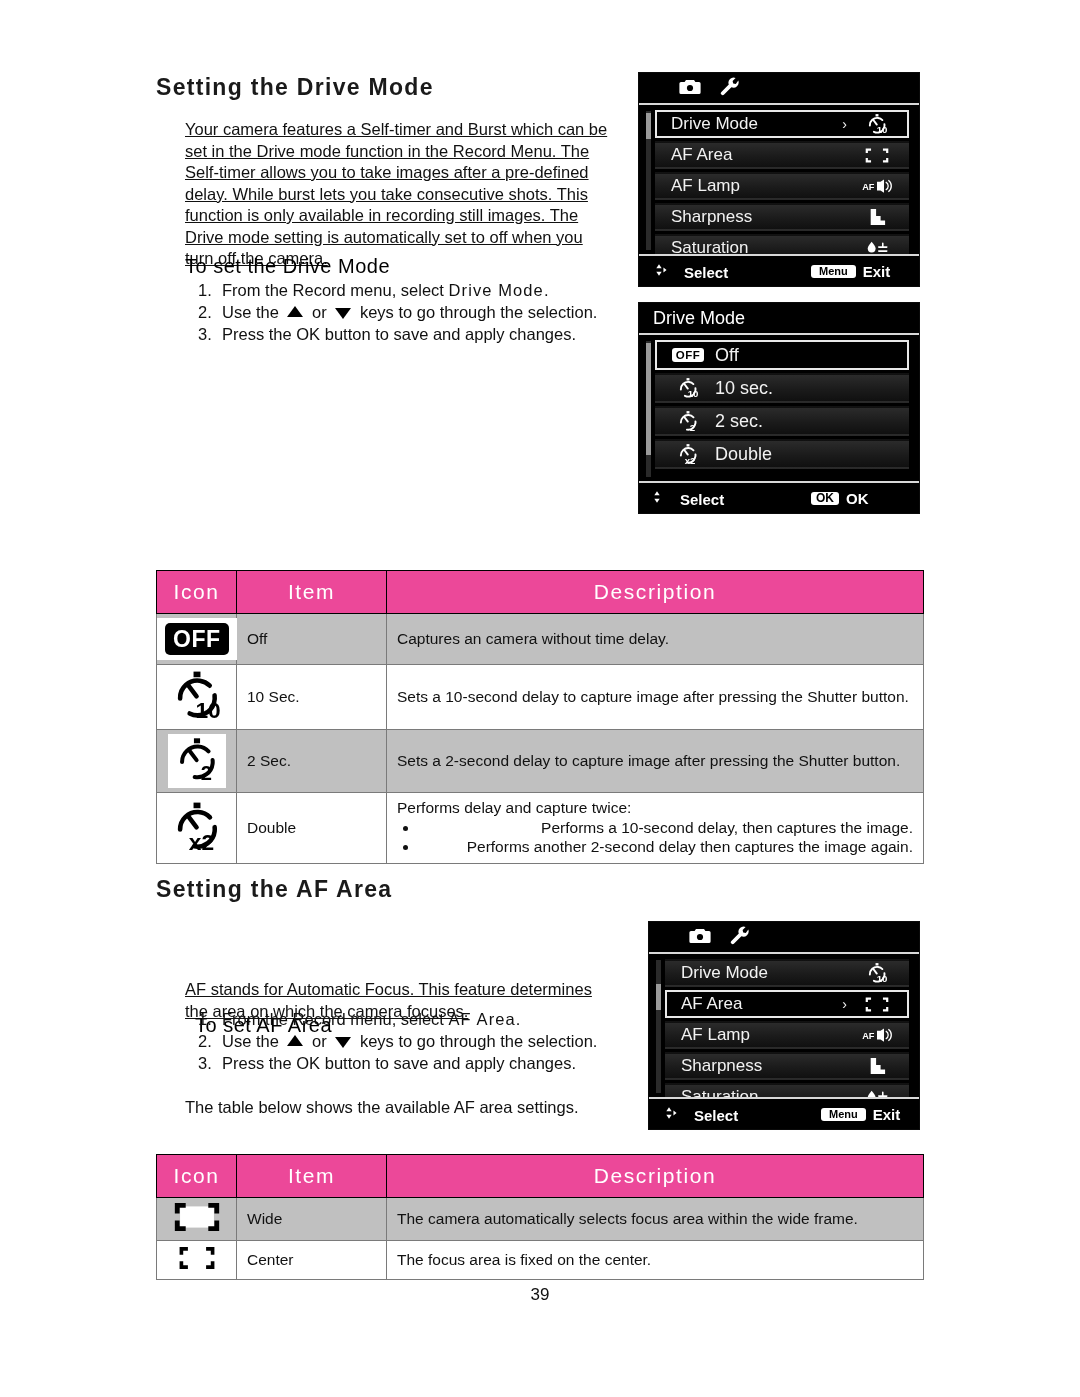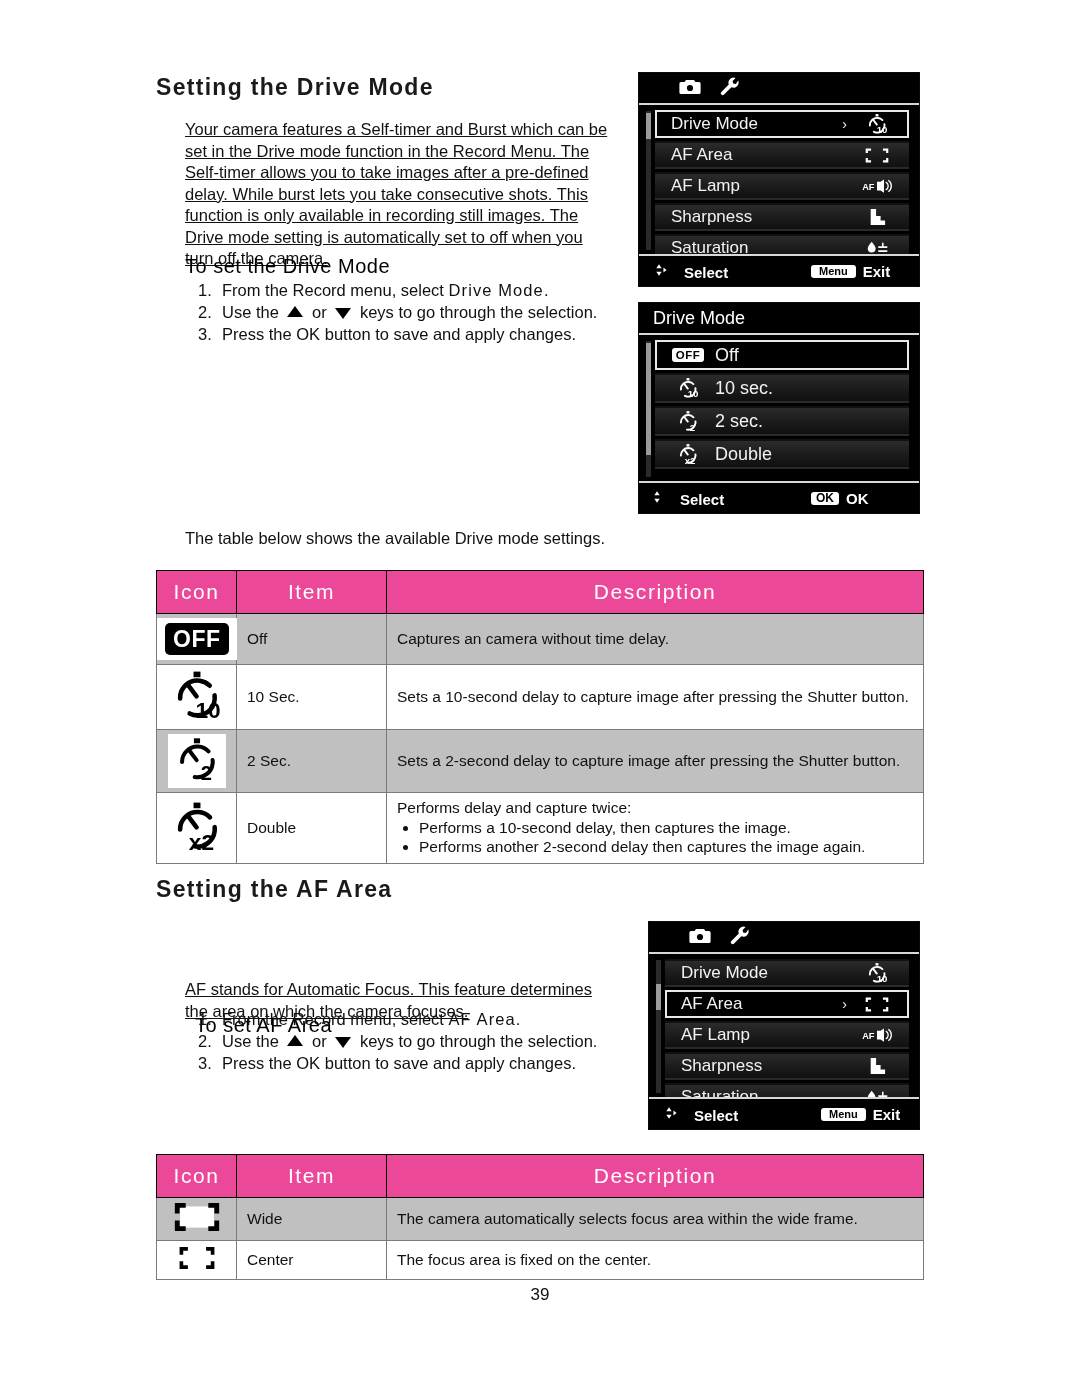--- a/index.html
+++ b/index.html
@@ -252,20 +252,21 @@
   }
   .tbl td.icon-cell {
     text-align: center;
     padding: 4px 0;
   }
   .tbl tr.shade td { background: #c0c0c0; }
   .tbl tr.plain td { background: #ffffff; }
   .tbl td.desc ul {
     margin: 2px 0 0 0;
     padding-left: 22px;
+    text-align: right;
   }
   .tbl td.desc li { margin: 1px 0; }
 
   
   .off-badge-lcd {
     display: inline-block;
     background: #ffffff;
     color: #000;
     font-weight: bold;
     font-size: 11.5px;
@@ -318,21 +319,20 @@
     <div class="step-row">
       <span class="step-num">2.</span>
       <span><span>Use the </span><span class="tri-up"></span><span> or </span><span class="tri-dn"></span><span> keys to go through the selection.</span></span>
     </div>
     <div class="step-row">
       <span class="step-num">3.</span>
       <span>Press the OK button to save and apply changes.</span>
     </div>
   </div>
 
-  <div class="note-line" style="left:185px; top:529px;">The table below shows the available Drive mode settings.</div>
 
   <div class="lcd" style="left:638px; top:72px; width:282px; height:215px;">
     <div class="lcd-topbar">
       <span>
         <svg width="22" height="17" viewBox="0 0 22 17">
             <path d="M7 2h8l1.4 2H20a1.6 1.6 0 0 1 1.6 1.6v8.8A1.6 1.6 0 0 1 20 16H2a1.6 1.6 0 0 1-1.6-1.6V5.6A1.6 1.6 0 0 1 2 4h3.6z" fill="#fff"></path>
             <circle cx="11" cy="10" r="3.1" fill="#000"></circle>
           </svg>
       </span>
       <span>
@@ -567,20 +567,21 @@
     <div class="step-row">
       <span class="step-num">2.</span>
       <span><span>Use the </span><span class="tri-up"></span><span> or </span><span class="tri-dn"></span><span> keys to go through the selection.</span></span>
     </div>
     <div class="step-row">
       <span class="step-num">3.</span>
       <span>Press the OK button to save and apply changes.</span>
     </div>
   </div>
 
+  <div class="note-line" style="left:185px; top:1098px;">The table below shows the available AF area settings.</div>
 
   <div class="lcd" style="left:648px; top:921px; width:272px; height:209px;">
     <div class="lcd-topbar">
       <span>
         <svg width="22" height="17" viewBox="0 0 22 17">
             <path d="M7 2h8l1.4 2H20a1.6 1.6 0 0 1 1.6 1.6v8.8A1.6 1.6 0 0 1 20 16H2a1.6 1.6 0 0 1-1.6-1.6V5.6A1.6 1.6 0 0 1 2 4h3.6z" fill="#fff"></path>
             <circle cx="11" cy="10" r="3.1" fill="#000"></circle>
           </svg>
       </span>
       <span>

